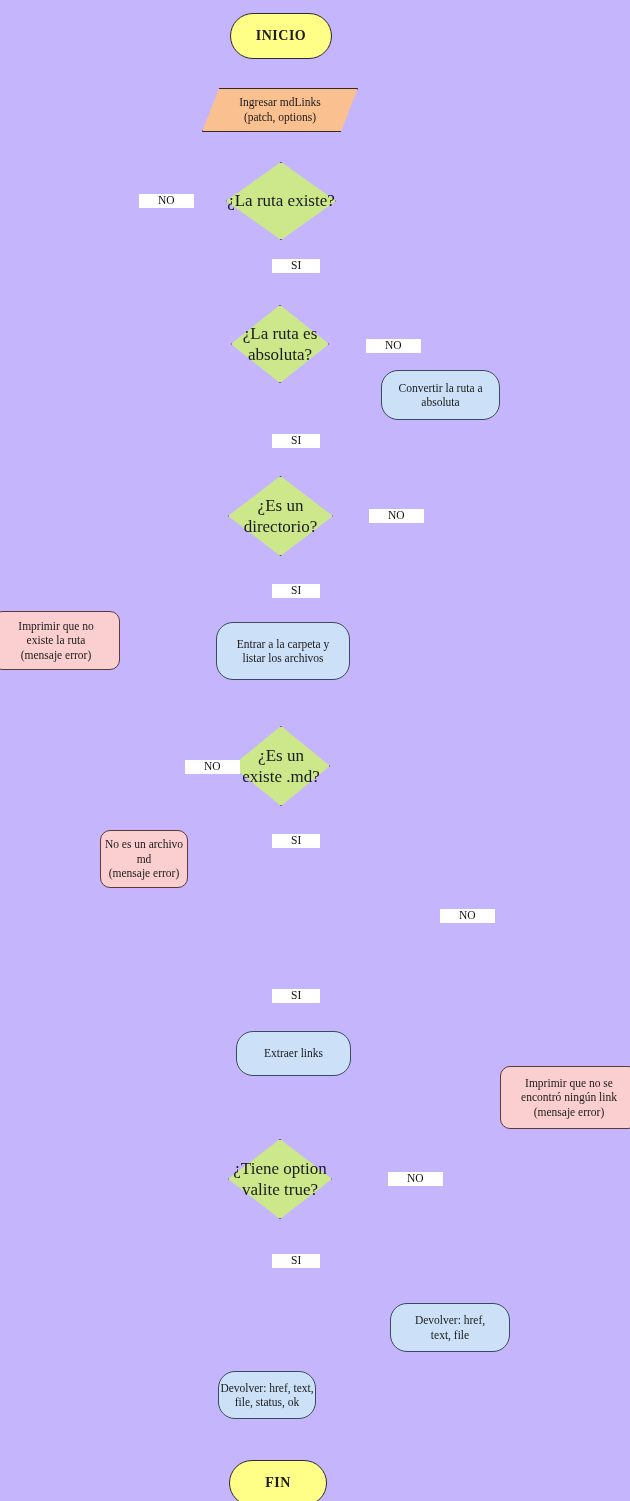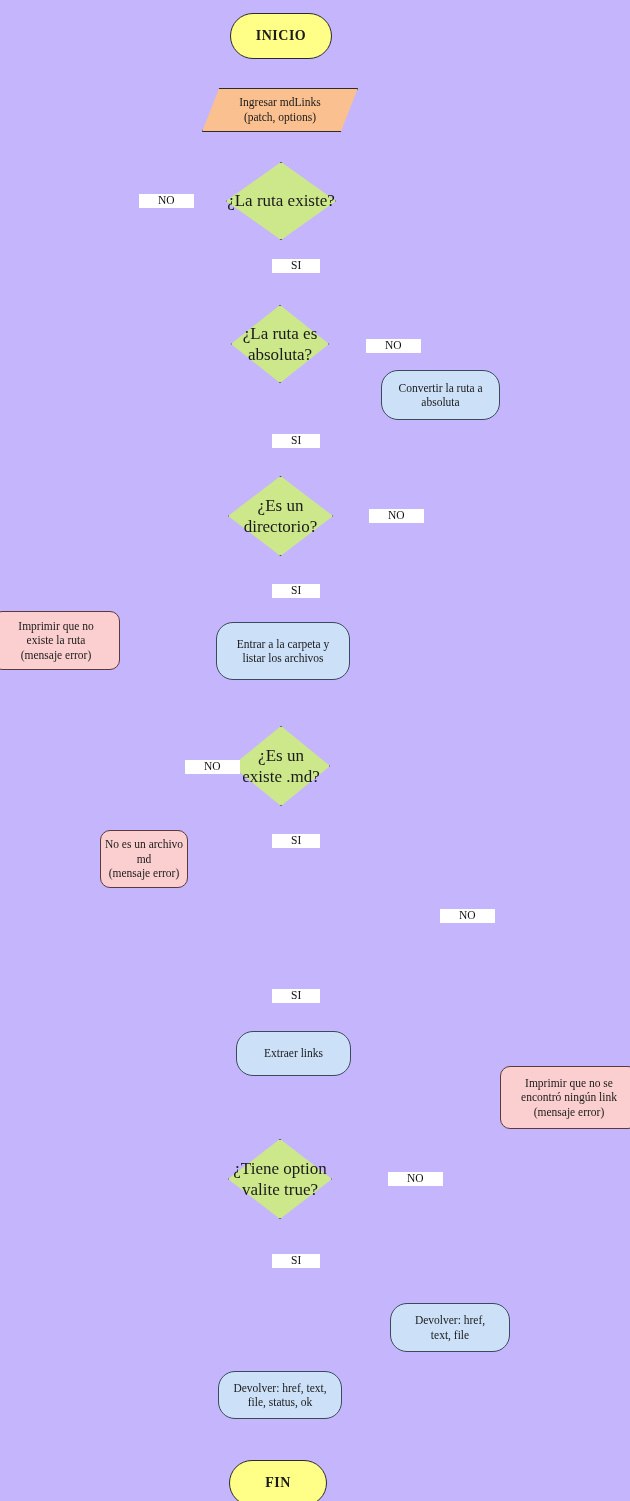--- a/index.html
+++ b/index.html
@@ -187,18 +187,18 @@
     <div class="diamond-label">¿Tiene option
 valite true?</div>
   </div>
   <div class="edge-label" style="left:388px; top:1172px;">NO</div>
   <div class="edge-label" style="left:272px; top:1254px;">SI</div>
 
 
   <div class="node process" style="left:390px; top:1291px; width:120px; height:49px;margin-top:12px;">Devolver: href,
 text, file</div>
 
-  <div class="node process" style="left:218px; top:1371px; width:124px; height:48px;">Devolver: href, text,
+  <div class="node process" style="left:218px; top:1371px; width:98px; height:48px;">Devolver: href, text,
 file, status, ok</div>
 
   <div class="node terminator" style="left:229px; top:1452px; width:98px; height:46px;margin-top:8px;">FIN</div>
 
 </div>
 
 </body></html>

